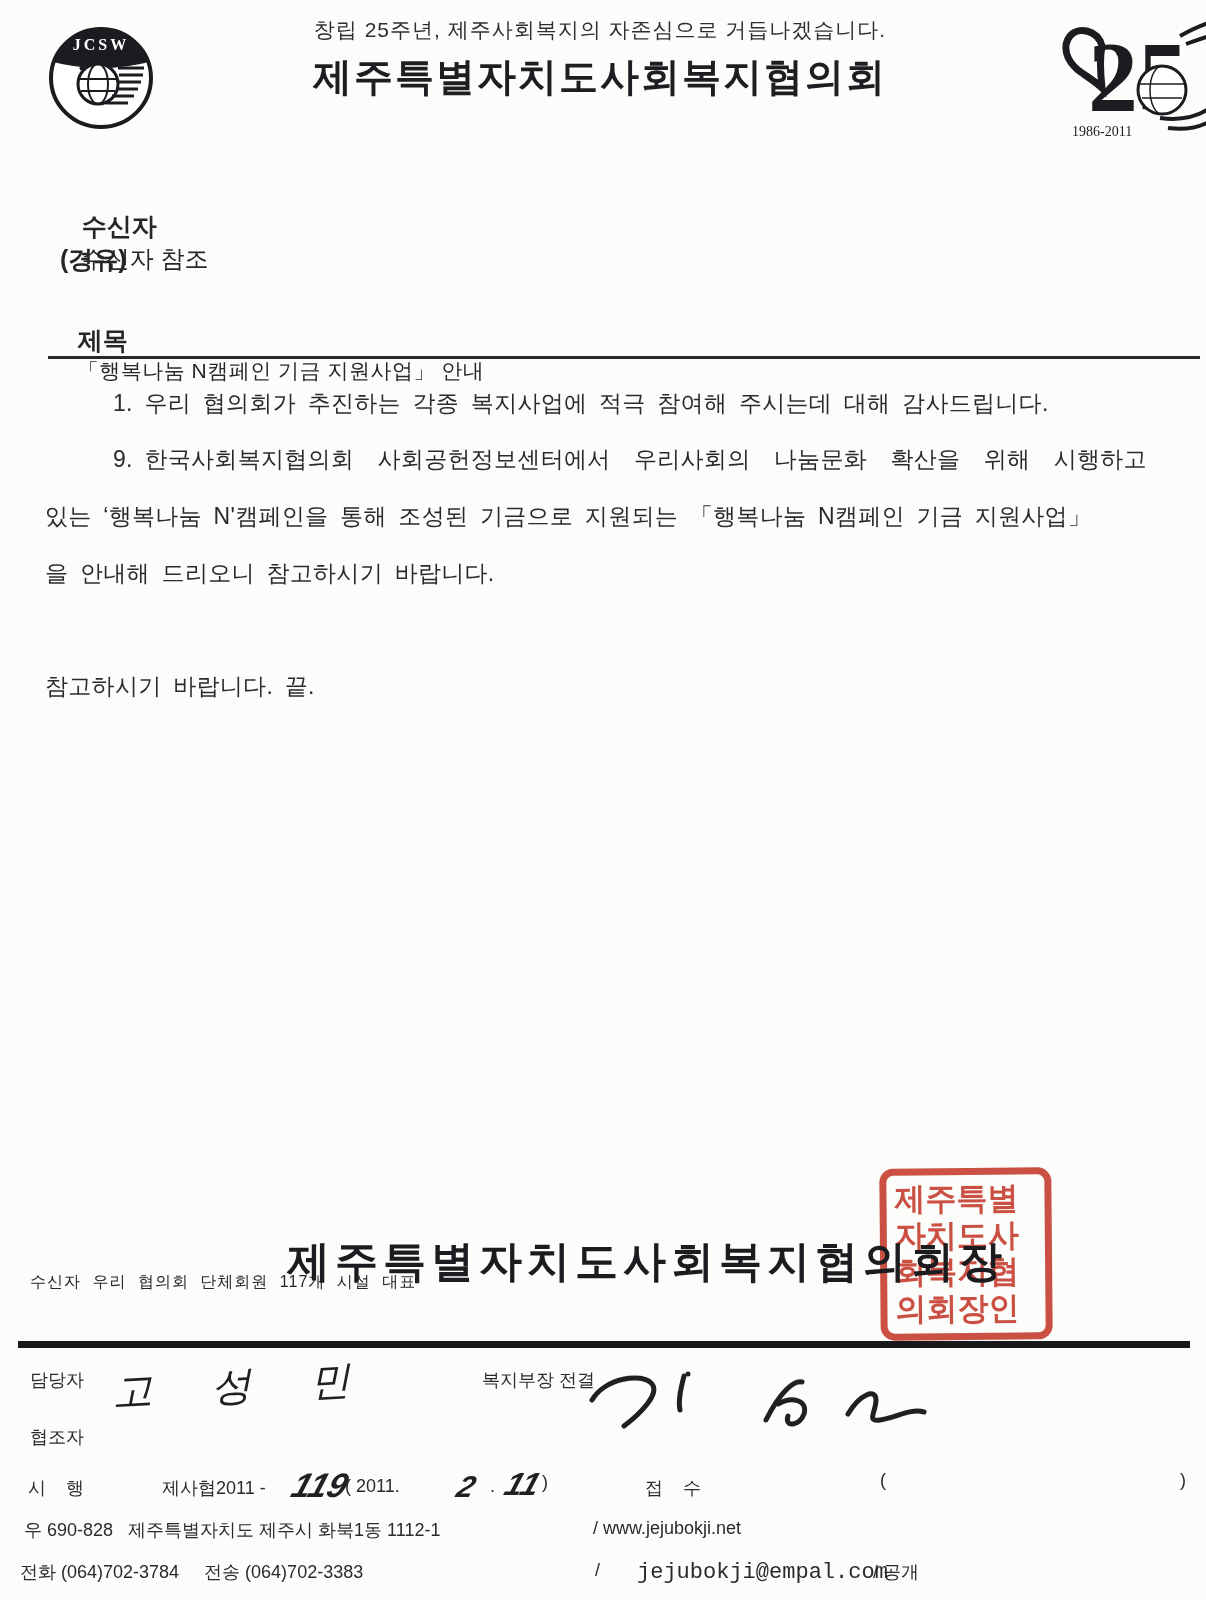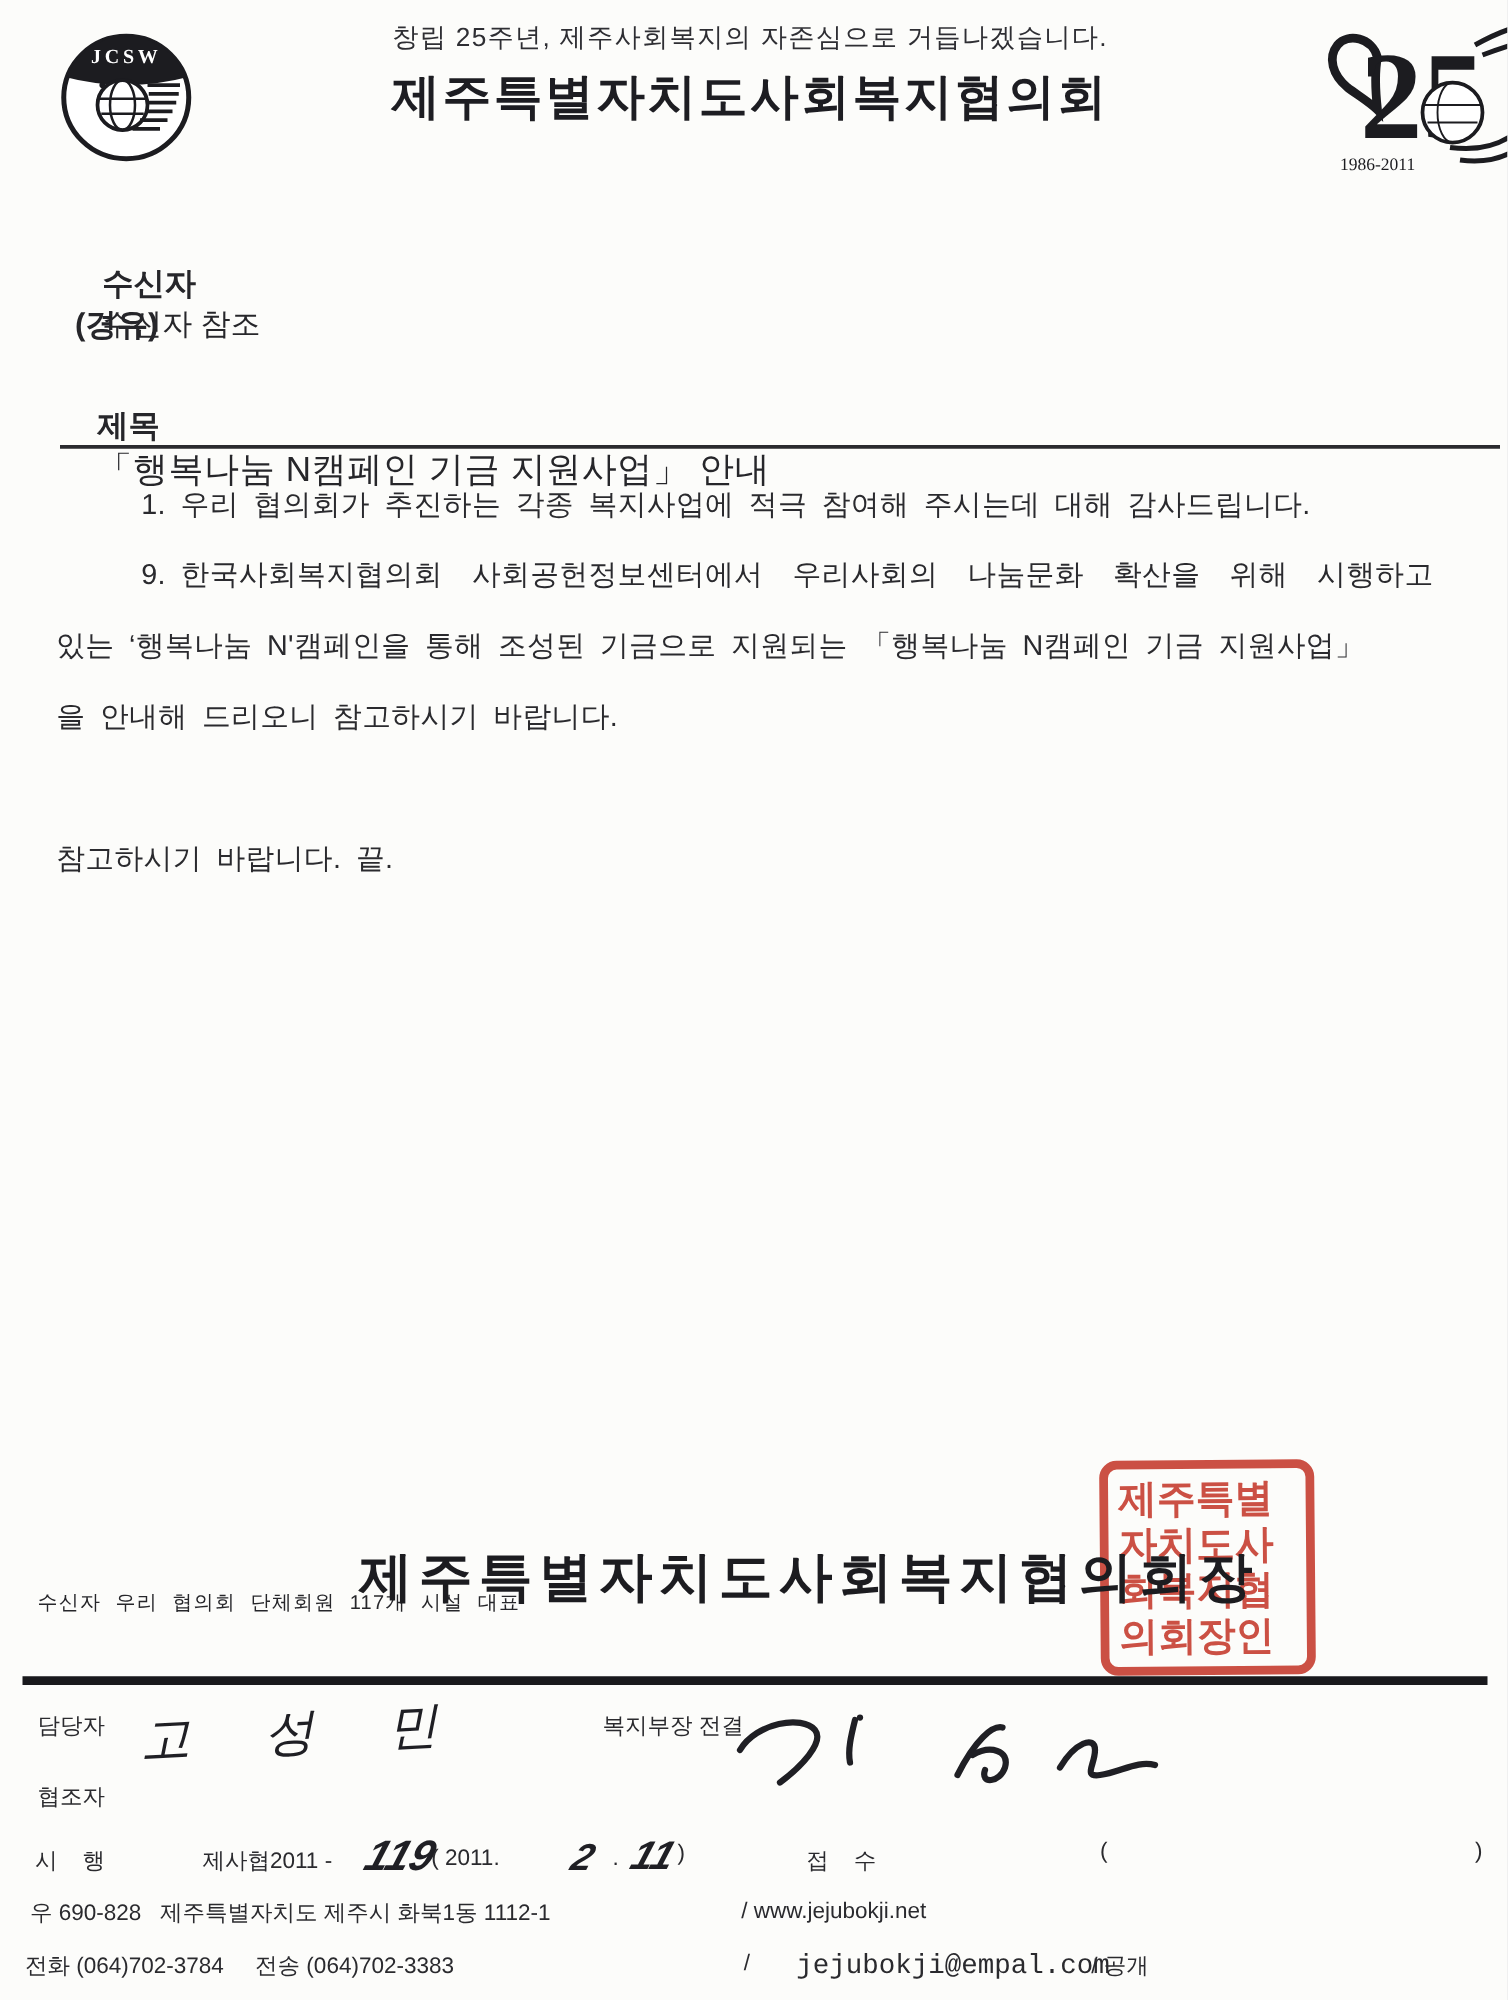--- a/index.html
+++ b/index.html
@@ -28,21 +28,21 @@
   }
   .jcsw-logo { left: 28px; top: 6px; }
   .anniv-logo { left: 1022px; top: 0px; }
 
   
   .field-label { font-weight: 800; font-size: 25px; }
   .field-value { font-weight: 400; font-size: 24px; }
   .recipient-row { left: 64px; top: 192px; }
   .via-row { left: 60px; top: 243px; }
   .subject-row { left: 60px; top: 306px; }
-  .subject-row .field-value { font-size: 28px; letter-spacing: 0.5px; }
+  .subject-row .field-value { font-size: 21px; letter-spacing: 0.5px; }
   .rule-thin {
     left: 48px; top: 356px; width: 1152px; height: 3px;
     background: #2a2a2e;
   }
 
   
   .body-line {
     font-size: 23px; letter-spacing: 0.3px; word-spacing: 5px;
     color: #2a2a2e;
     text-align: center;

